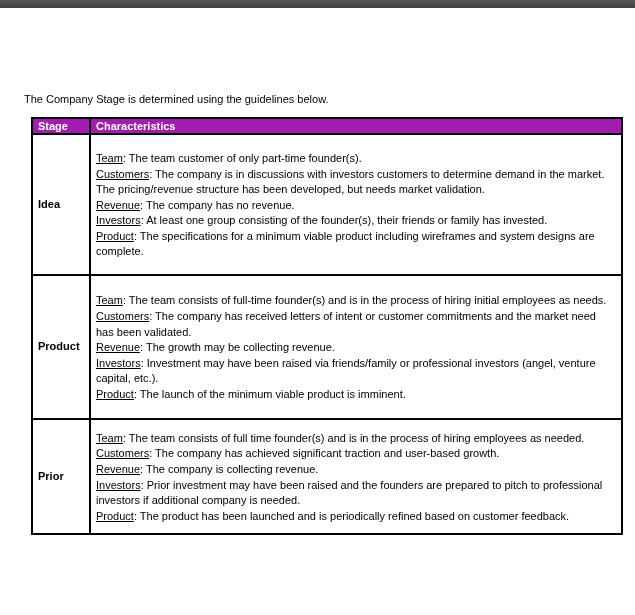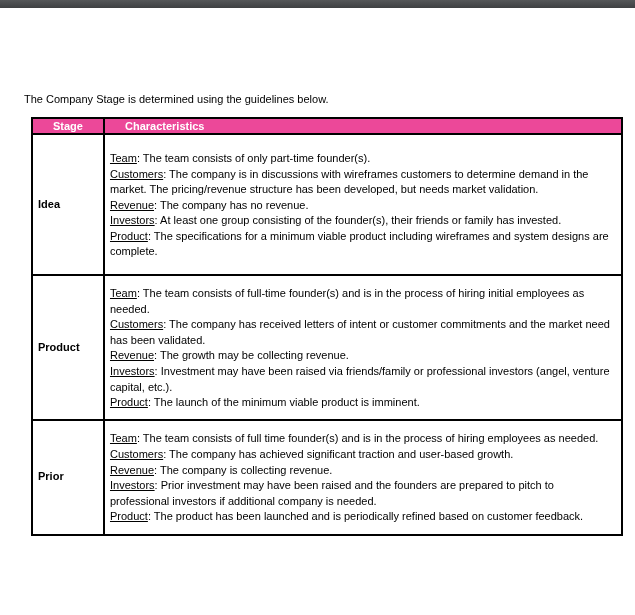--- a/index.html
+++ b/index.html
@@ -14,22 +14,22 @@
     .title-block { position: absolute; left: 0; top: 46px; width: 635px; text-align: center; }
     .title { font-size: 17px; font-weight: bold; line-height: 18px; }
     .title .u { text-decoration: underline; }
     .subtitle { font-size: 11.5px; font-weight: bold; line-height: 14px; margin-top: 1px; }
     .intro { position: absolute; left: 24px; top: 93px; font-size: 11px; line-height: 13px; }
     table.stages {
       position: absolute; left: 31px; top: 117px; width: 592px;
       border-collapse: collapse; font-size: 11px; line-height: 15.6px;
     }
     table.stages th {
-      background: #ec4899; color: #ffffff; font-weight: bold; text-align: left;
-      padding: 0 20px; height: 14px; line-height: 13px; font-size: 11px;
+      background: #a21caf; color: #ffffff; font-weight: bold; text-align: left;
+      padding: 0 5px; height: 14px; line-height: 13px; font-size: 11px;
       border: 2px solid #000;
     }
     table.stages td { border: 2px solid #000; vertical-align: middle; }
     td.stage { width: 46px; padding: 0 5px; font-weight: bold; border-radius: 29px; }
     td.chars { padding: 10px 5px 8px 5px; }
     .line-key { text-decoration: underline; }
     .para { display: block; }
   </style>
 </head>
 <body>
@@ -45,31 +45,31 @@
   <thead>
     <tr>
       <th>Stage</th>
       <th>Characteristics</th>
     </tr>
   </thead>
   <tbody>
     <tr style="height:141px">
       <td class="stage">Idea</td>
       <td class="chars">
-        <span class="para"><span class="line-key">Team</span><span>: The team consists of only part-time founder(s).</span></span>
-        <span class="para"><span class="line-key">Customers</span><span>: The company is in discussions with wireframes customers to determine demand in the market. The pricing/revenue structure has been developed, but needs market validation.</span></span>
+        <span class="para"><span class="line-key">Team</span><span>: The team customer of only part-time founder(s).</span></span>
+        <span class="para"><span class="line-key">Customers</span><span>: The company is in discussions with investors customers to determine demand in the market. The pricing/revenue structure has been developed, but needs market validation.</span></span>
         <span class="para"><span class="line-key">Revenue</span><span>: The company has no revenue.</span></span>
         <span class="para"><span class="line-key">Investors</span><span>: At least one group consisting of the founder(s), their friends or family has invested.</span></span>
         <span class="para"><span class="line-key">Product</span><span>: The specifications for a minimum viable product including wireframes and system designs are complete.</span></span>
       </td>
     </tr>
     <tr style="height:144px">
       <td class="stage">Product</td>
       <td class="chars">
-        <span class="para"><span class="line-key">Team</span><span>: The team consists of full-time founder(s) and is in the process of hiring initial employees as needed.</span></span>
+        <span class="para"><span class="line-key">Team</span><span>: The team consists of full-time founder(s) and is in the process of hiring initial employees as needs.</span></span>
         <span class="para"><span class="line-key">Customers</span><span>: The company has received letters of intent or customer commitments and the market need has been validated.</span></span>
         <span class="para"><span class="line-key">Revenue</span><span>: The growth may be collecting revenue.</span></span>
         <span class="para"><span class="line-key">Investors</span><span>: Investment may have been raised via friends/family or professional investors (angel, venture capital, etc.).</span></span>
         <span class="para"><span class="line-key">Product</span><span>: The launch of the minimum viable product is imminent.</span></span>
       </td>
     </tr>
     <tr style="height:115px">
       <td class="stage">Prior</td>
       <td class="chars">
         <span class="para"><span class="line-key">Team</span><span>: The team consists of full time founder(s) and is in the process of hiring employees as needed.</span></span>

